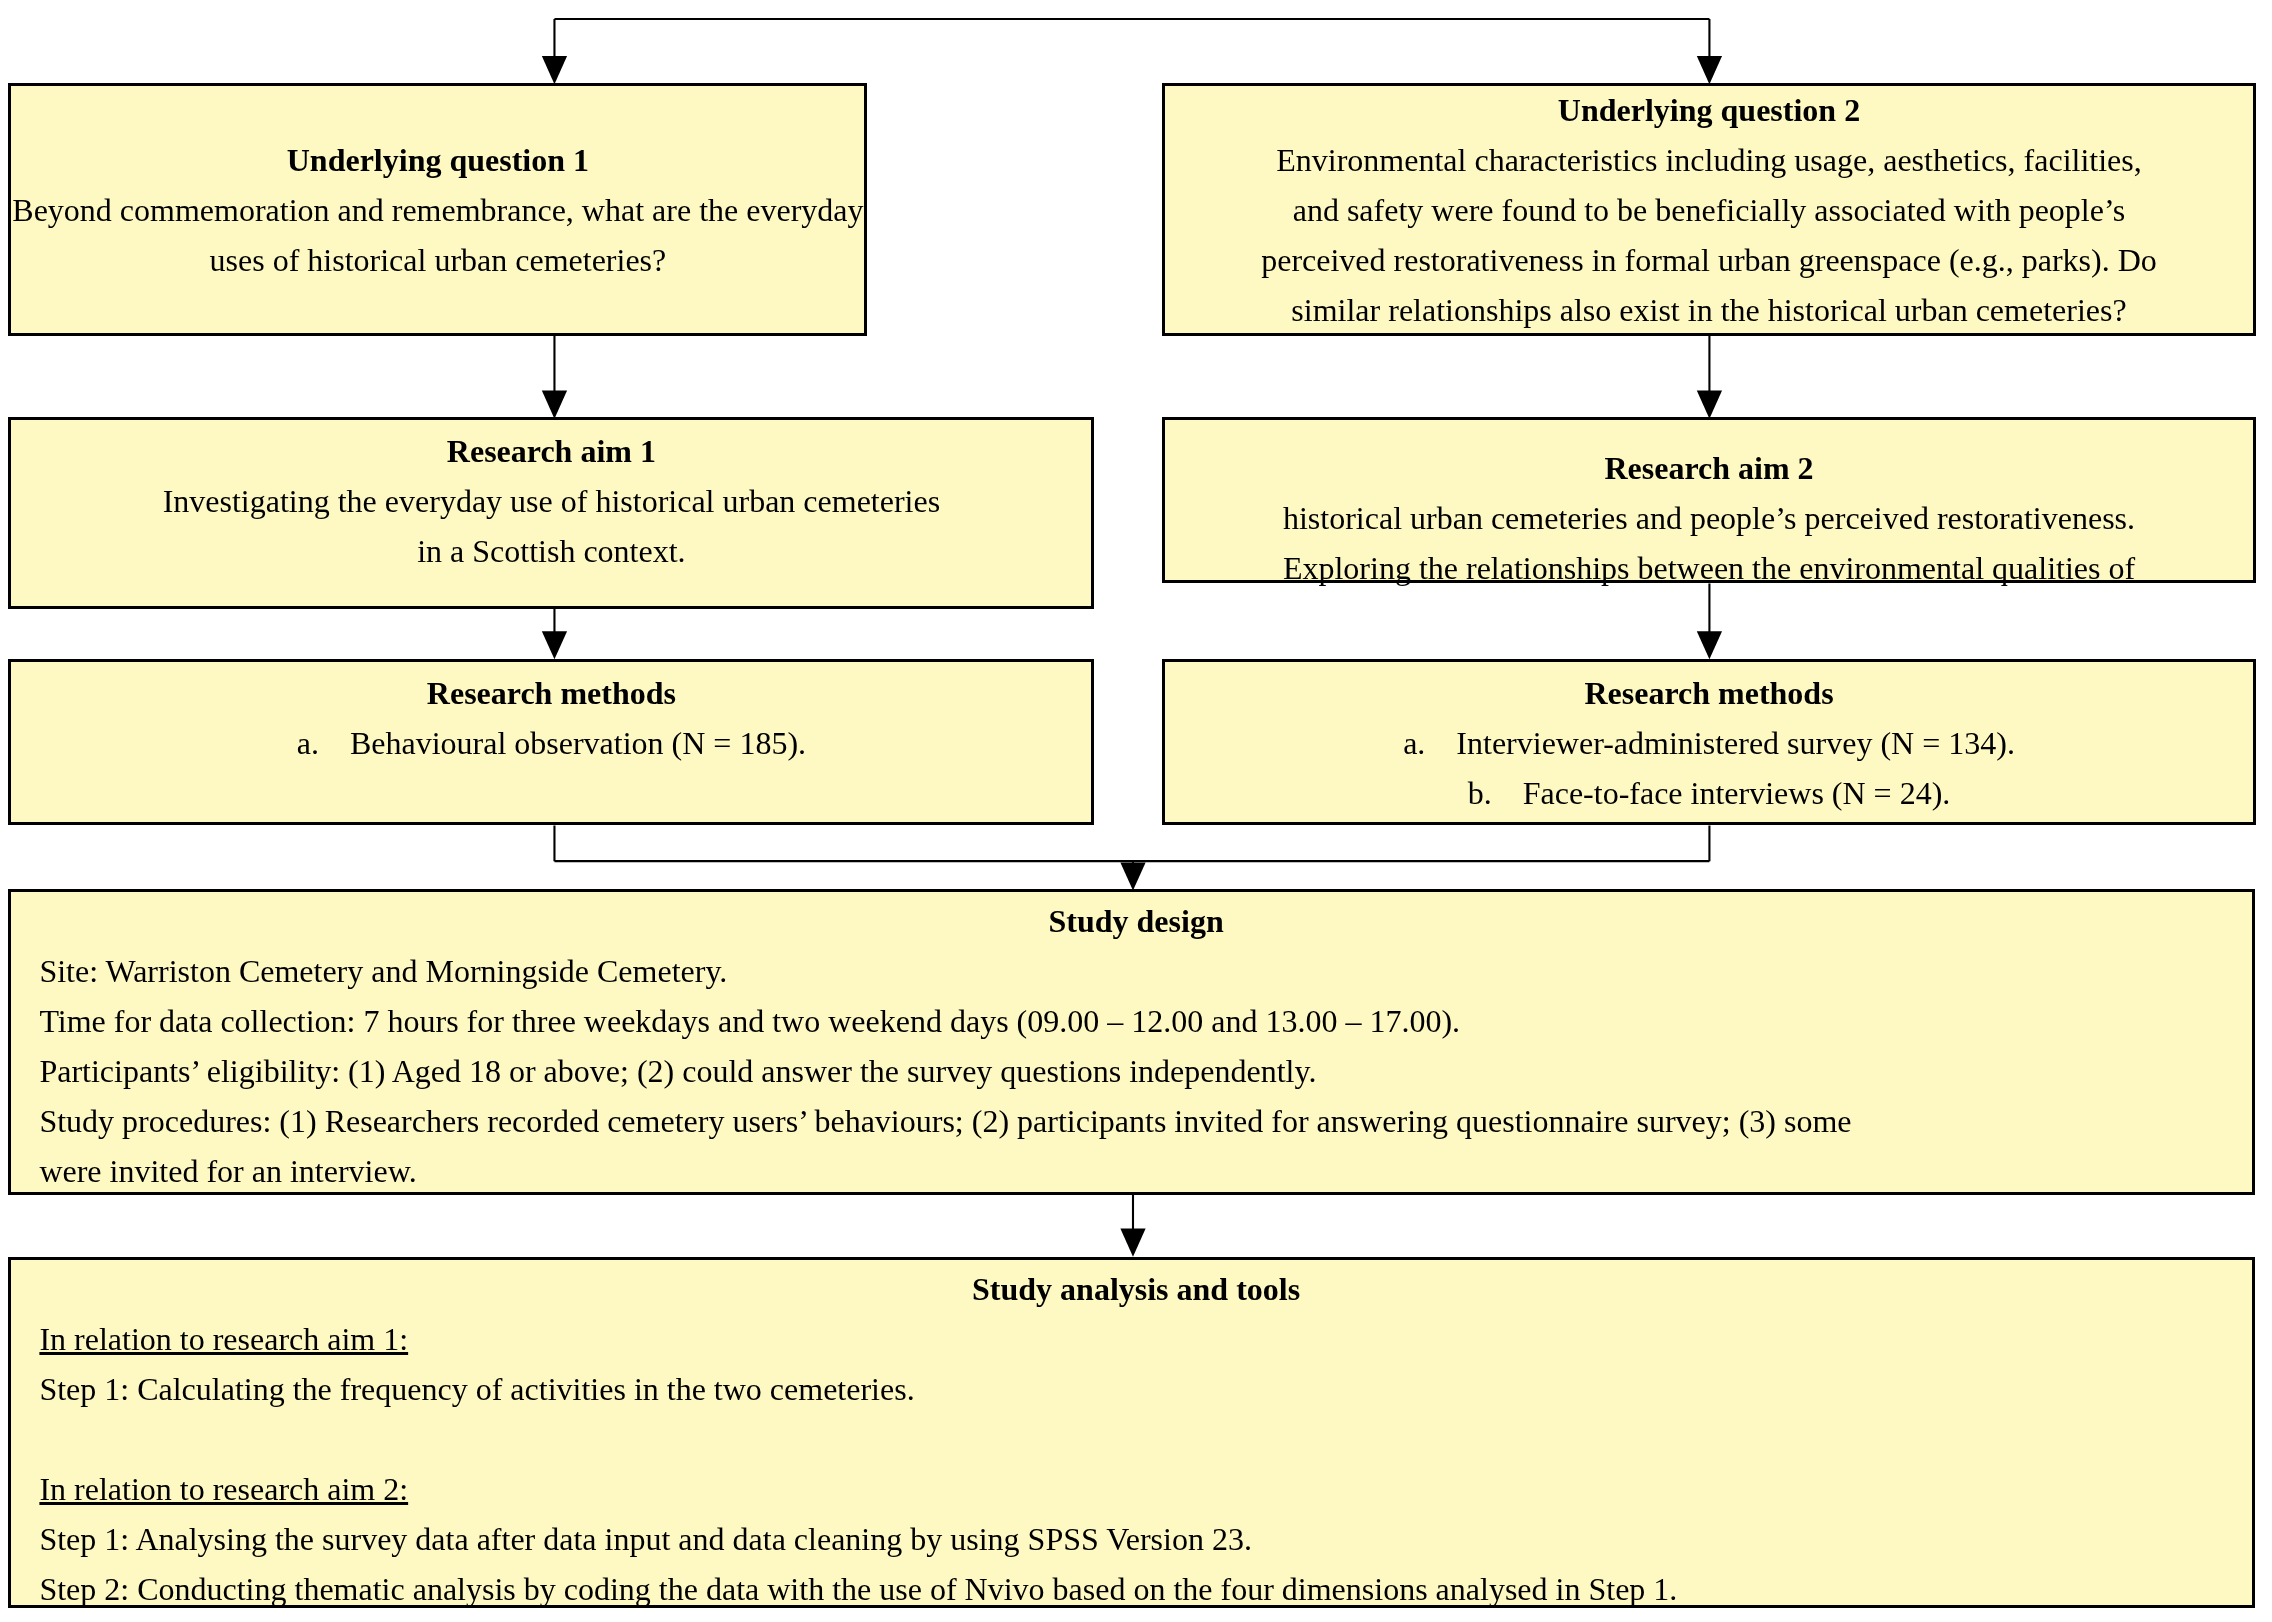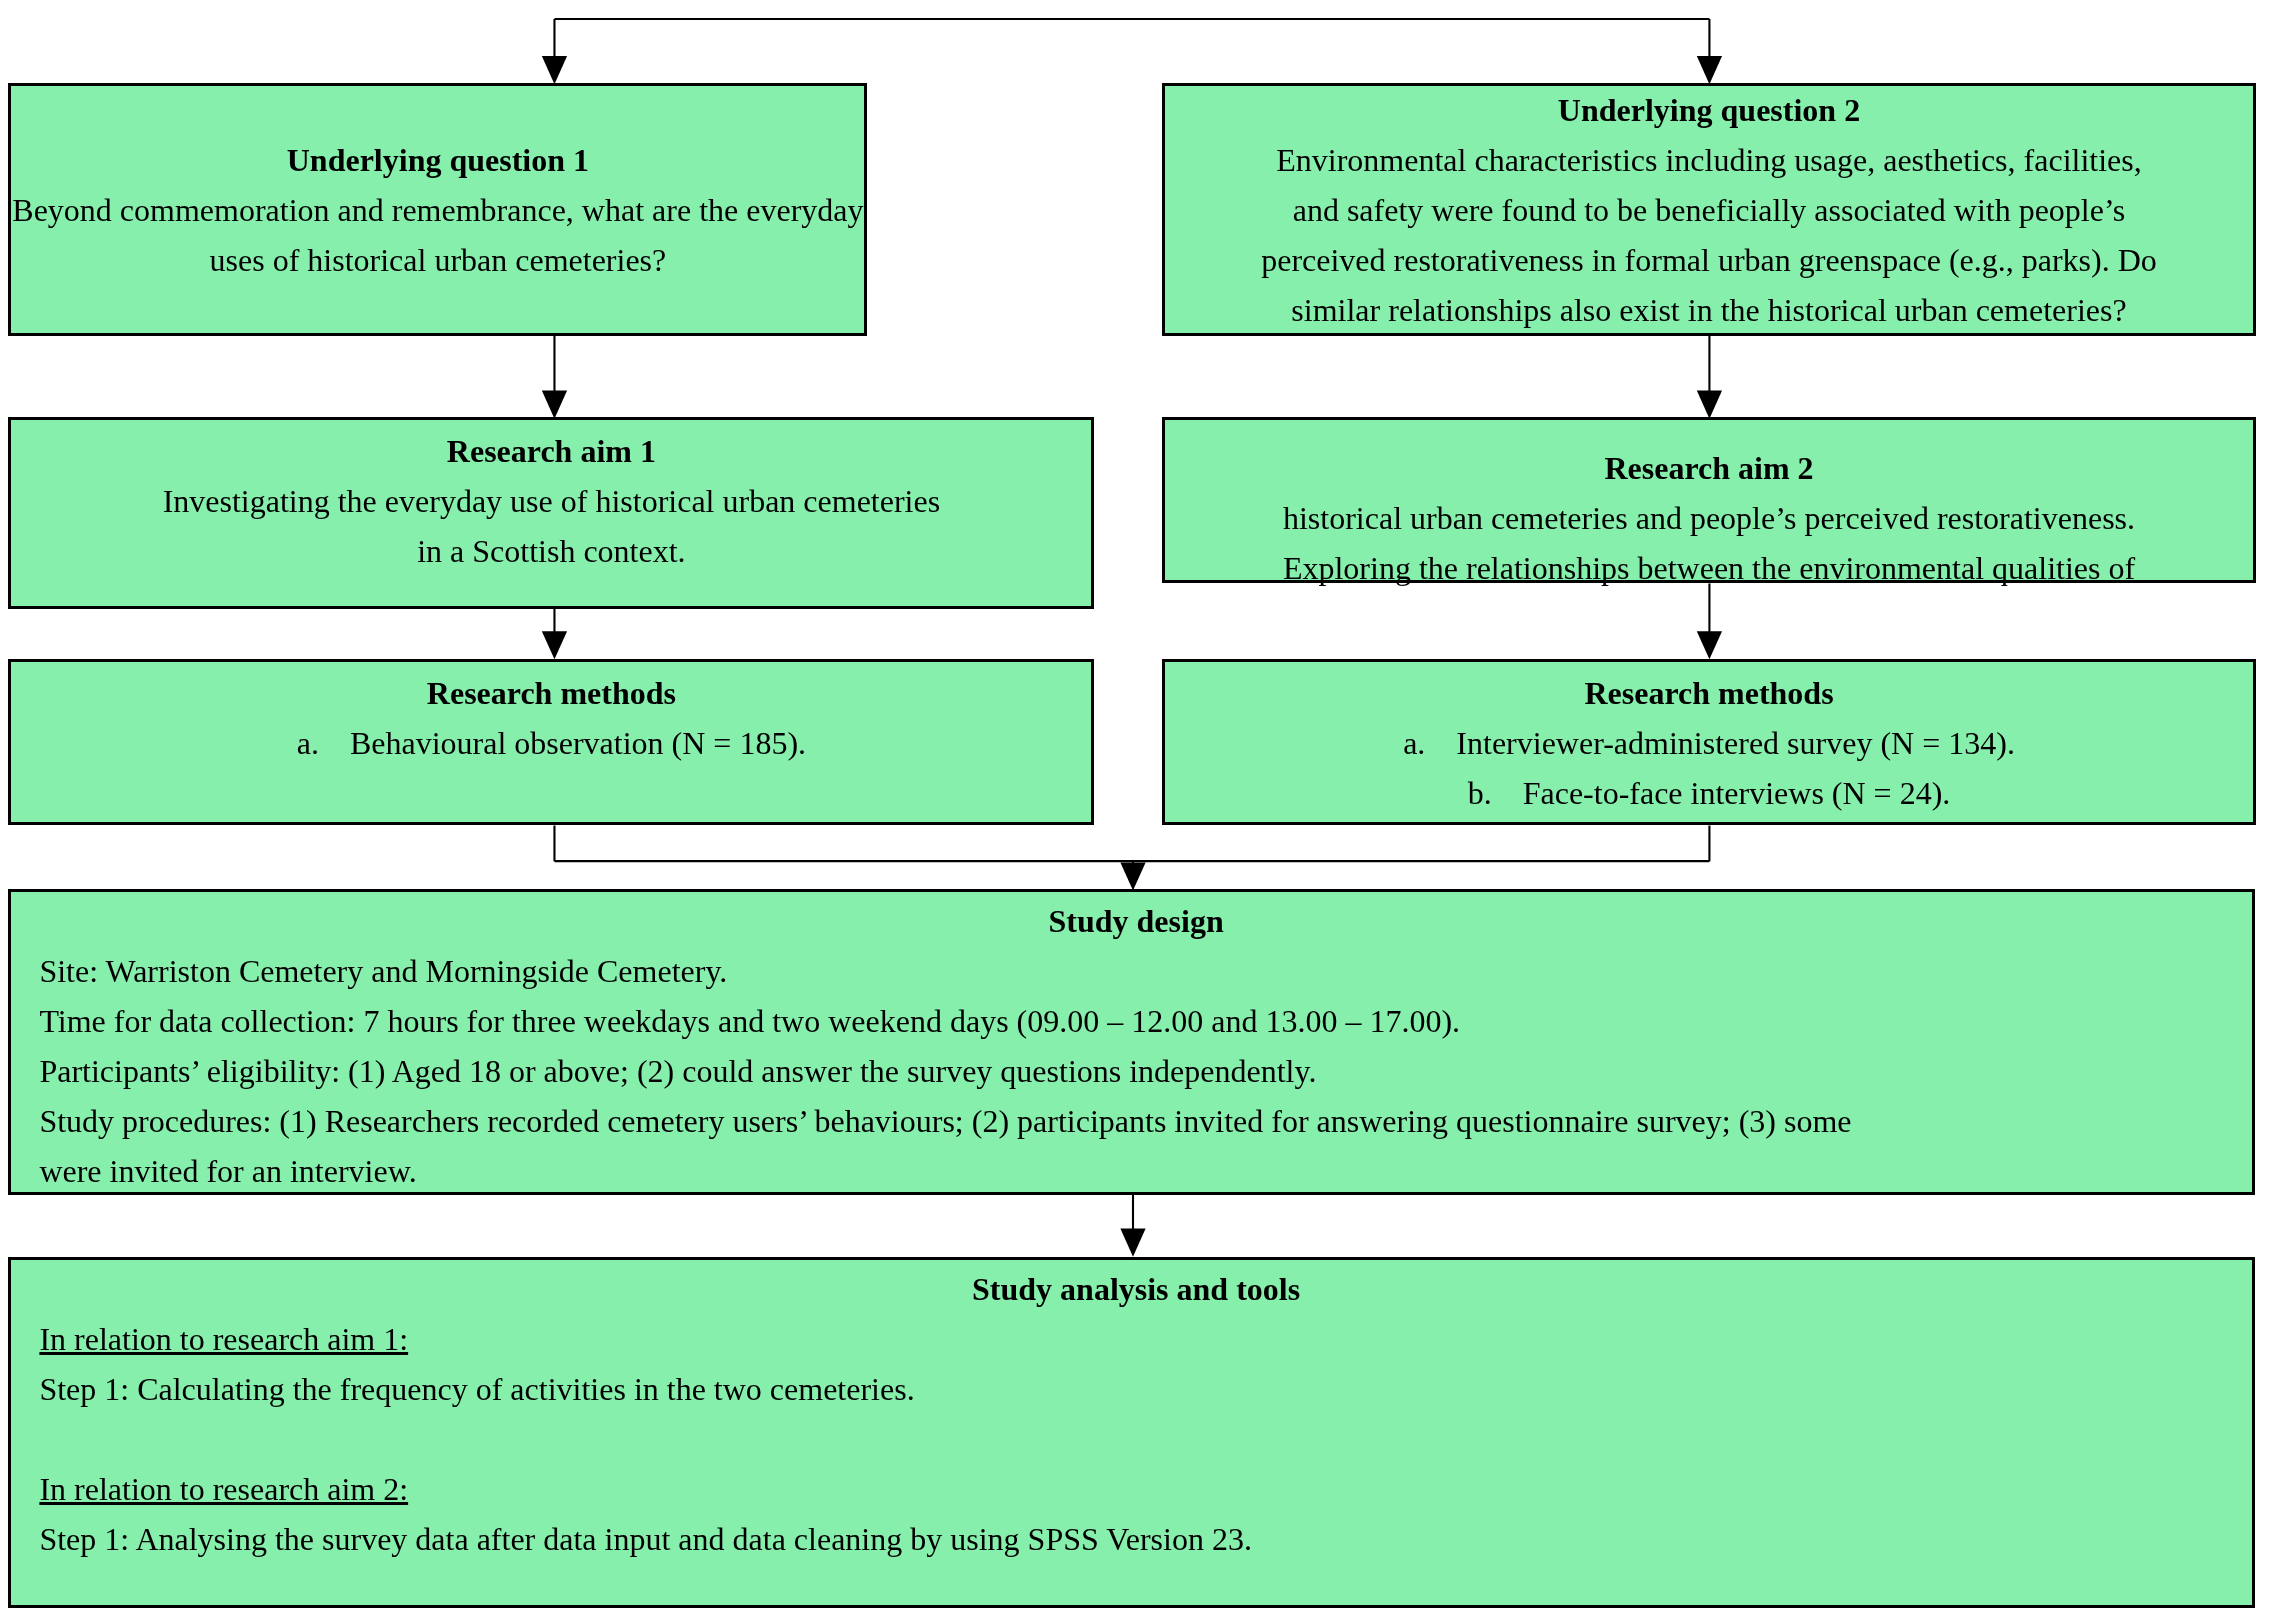--- a/index.html
+++ b/index.html
@@ -15,21 +15,21 @@
   }
   .connectors {
     position: absolute;
     left: 0; top: 0;
     width: 2273px; height: 1622px;
   }
   .box {
     position: absolute;
     box-sizing: border-box;
     border: 3.5px solid #000000;
-    background: #86efac;
+    background: #fef9c3;
   }
   .box.center-v {
     display: flex;
     flex-direction: column;
     justify-content: center;
   }
   .line { line-height: 50px; white-space: nowrap; }
   .center { text-align: center; }
   .title { font-weight: bold; text-align: center; line-height: 50px; white-space: nowrap; }
   .uq1 { left: 8.4px; top: 83px; width: 859px; height: 253px; }
@@ -124,16 +124,17 @@
     <div class="line">were invited for an interview.</div>
   </div>
 
   <div class="box analysis">
     <div class="title">Study analysis and tools</div>
     <div class="line"><span class="underline">In relation to research aim 1:</span></div>
     <div class="line">Step 1: Calculating the frequency of activities in the two cemeteries.</div>
     <div class="spacer"></div>
     <div class="line"><span class="underline">In relation to research aim 2:</span></div>
     <div class="line">Step 1: Analysing the survey data after data input and data cleaning by using SPSS Version 23.</div>
+    <div class="line">Step 2: Conducting thematic analysis by coding the data with the use of Nvivo based on the four dimensions analysed in Step 1.</div>
   </div>
 
 </div>
 
 
 </body></html>

